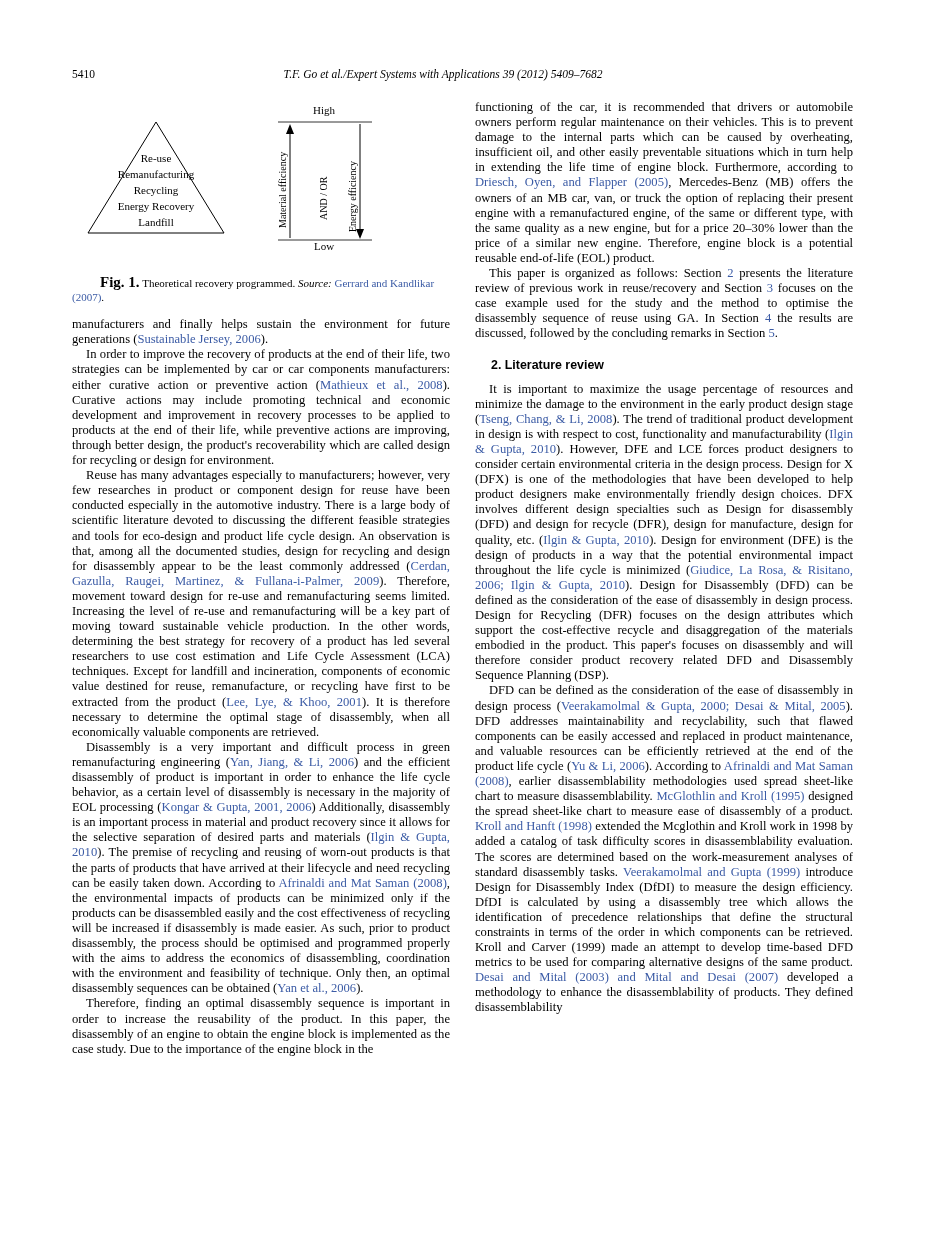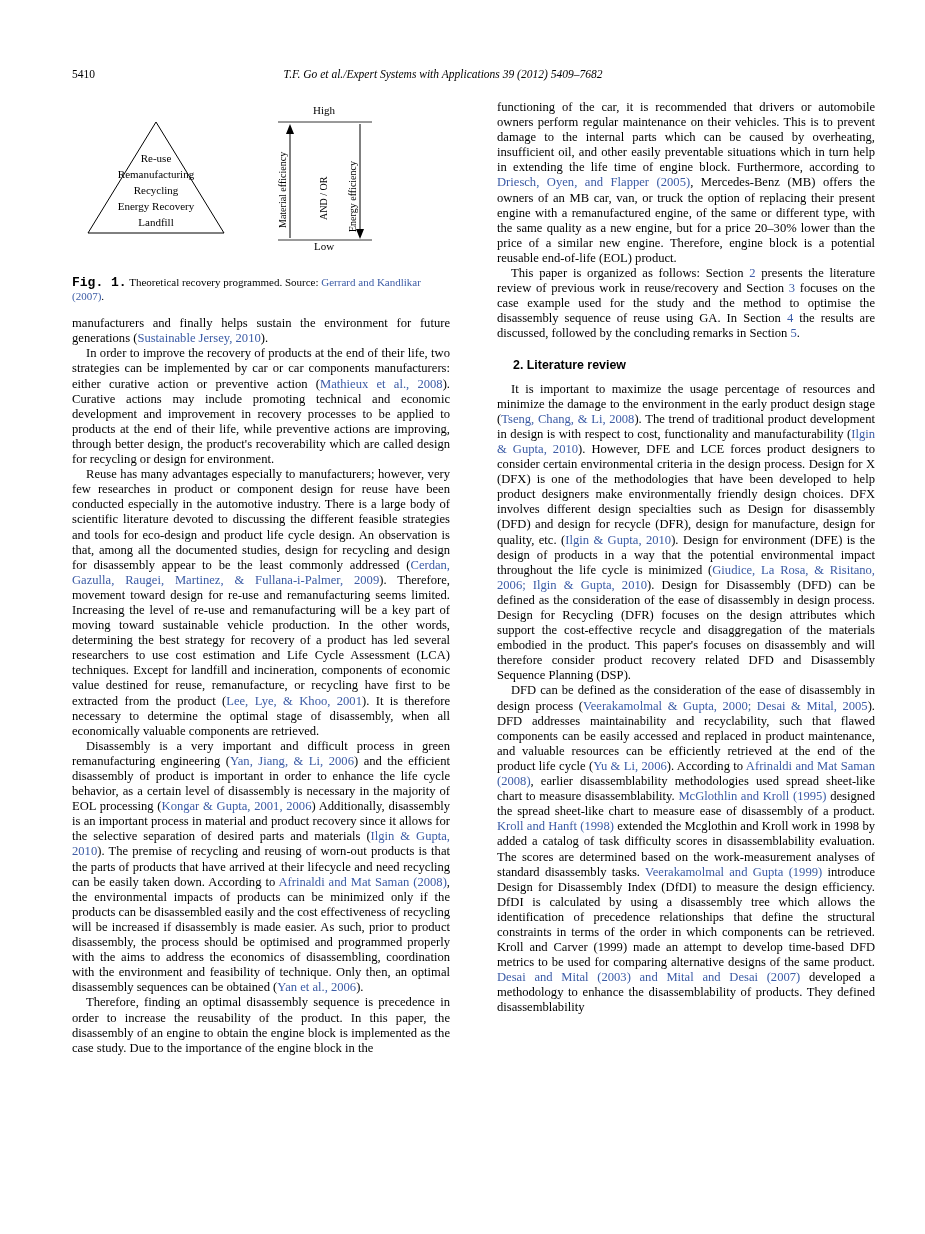--- a/index.html
+++ b/index.html
@@ -47,21 +47,21 @@
     font-style: italic;
     font-size: 11.5px;
   }
   
   .col {
     position: absolute;
     top: 100px;
     width: 378px;
   }
   .col-left { left: 72px; }
-  .col-right { left: 497px; }
+  .col-right { left: 475px; }
 
   p {
     margin: 0;
     font-size: 12.6px;
     line-height: 15.1px;
     text-align: justify;
     text-indent: 14px;
     hyphens: auto;
     -webkit-hyphens: auto;
   }
@@ -84,24 +84,25 @@
   }
   .fig-svg { position: absolute; left: 0; top: 0; }
   .fig-caption {
     font-size: 11px;
     line-height: 13.6px;
     text-align: left;
     text-indent: 0;
     margin-top: 8px;
   }
   .fig-caption b {
-    font-family: Liberation Mono, monospace;
-    font-size: 13px;
+    font-family: Liberation Serif, serif;
+    font-size: 15px;
+    margin-left: 28px;
   }
-  .fig-caption .src { }
+  .fig-caption .src { font-style: italic; }
 </style>
 </head>
 <body>
 
 <div class="page">
 
   <div class="runhead">
     <span class="folio">5410</span>
     <span class="title">T.F. Go et al./Expert Systems with Applications 39 (2012) 5409–7682</span>
   </div>
@@ -136,29 +137,29 @@
         <line x1="288" y1="24" x2="288" y2="132" stroke="#000" stroke-width="1"></line>
         <polygon points="288,139 284,129 292,129" fill="#000"></polygon>
         <text transform="translate(284,132) rotate(-90)" font-family="Liberation Serif, serif" font-size="10">Energy efficiency</text>
       </svg>
     </div>
 
     <p class="fig-caption noindent"><b>Fig. 1.</b> <span>Theoretical recovery programmed. </span><span class="src">Source:</span> <span class="cite">Gerrard and Kandlikar (2007)</span><span>.</span></p>
 
     <div class="gap"></div>
 
-    <p class="noindent"><span>manufacturers and finally helps sustain the environment for future generations (</span><span class="cite">Sustainable Jersey, 2010</span><span>).</span></p>
+    <p class="noindent"><span>manufacturers and finally helps sustain the environment for future generations (</span><span class="cite">Sustainable Jersey, 2006</span><span>).</span></p>
 
     <p><span>In order to improve the recovery of products at the end of their life, two strategies can be implemented by car or car components manufacturers: either curative action or preventive action (</span><span class="cite">Mathieux et al., 2008</span><span>). Curative actions may include promoting technical and economic development and improvement in recovery processes to be applied to products at the end of their life, while preventive actions are improving, through better design, the product's recoverability which are called design for recycling or design for environment.</span></p>
 
     <p><span>Reuse has many advantages especially to manufacturers; however, very few researches in product or component design for reuse have been conducted especially in the automotive industry. There is a large body of scientific literature devoted to discussing the different feasible strategies and tools for eco-design and product life cycle design. An observation is that, among all the documented studies, design for recycling and design for disassembly appear to be the least commonly addressed (</span><span class="cite">Cerdan, Gazulla, Raugei, Martinez, &amp; Fullana-i-Palmer, 2009</span><span>). Therefore, movement toward design for re-use and remanufacturing seems limited. Increasing the level of re-use and remanufacturing will be a key part of moving toward sustainable vehicle production. In the other words, determining the best strategy for recovery of a product has led several researchers to use cost estimation and Life Cycle Assessment (LCA) techniques. Except for landfill and incineration, components of economic value destined for reuse, remanufacture, or recycling have first to be extracted from the product (</span><span class="cite">Lee, Lye, &amp; Khoo, 2001</span><span>). It is therefore necessary to determine the optimal stage of disassembly, when all economically valuable components are retrieved.</span></p>
 
     <p><span>Disassembly is a very important and difficult process in green remanufacturing engineering (</span><span class="cite">Yan, Jiang, &amp; Li, 2006</span><span>) and the efficient disassembly of product is important in order to enhance the life cycle behavior, as a certain level of disassembly is necessary in the majority of EOL processing (</span><span class="cite">Kongar &amp; Gupta, 2001, 2006</span><span>) Additionally, disassembly is an important process in material and product recovery since it allows for the selective separation of desired parts and materials (</span><span class="cite">Ilgin &amp; Gupta, 2010</span><span>). The premise of recycling and reusing of worn-out products is that the parts of products that have arrived at their lifecycle and need recycling can be easily taken down. According to </span><span class="cite">Afrinaldi and Mat Saman (2008)</span><span>, the environmental impacts of products can be minimized only if the products can be disassembled easily and the cost effectiveness of recycling will be increased if disassembly is made easier. As such, prior to product disassembly, the process should be optimised and programmed properly with the aims to address the economics of disassembling, coordination with the environment and feasibility of technique. Only then, an optimal disassembly sequences can be obtained (</span><span class="cite">Yan et al., 2006</span><span>).</span></p>
 
-    <p>Therefore, finding an optimal disassembly sequence is precedence in order to increase the reusability of the product. In this paper, the disassembly of an engine to obtain the engine block is implemented as the case study. Due to the importance of the engine block in the</p>
+    <p>Therefore, finding an optimal disassembly sequence is important in order to increase the reusability of the product. In this paper, the disassembly of an engine to obtain the engine block is implemented as the case study. Due to the importance of the engine block in the</p>
   </div>
 
   <div class="col col-right">
 
     <p class="noindent"><span>functioning of the car, it is recommended that drivers or automobile owners perform regular maintenance on their vehicles. This is to prevent damage to the internal parts which can be caused by overheating, insufficient oil, and other easily preventable situations which in turn help in extending the life time of engine block. Furthermore, according to </span><span class="cite">Driesch, Oyen, and Flapper (2005)</span><span>, Mercedes-Benz (MB) offers the owners of an MB car, van, or truck the option of replacing their present engine with a remanufactured engine, of the same or different type, with the same quality as a new engine, but for a price 20–30% lower than the price of a similar new engine. Therefore, engine block is a potential reusable end-of-life (EOL) product.</span></p>
 
     <p><span>This paper is organized as follows: Section </span><span class="cite">2</span><span> presents the literature review of previous work in reuse/recovery and Section </span><span class="cite">3</span><span> focuses on the case example used for the study and the method to optimise the disassembly sequence of reuse using GA. In Section </span><span class="cite">4</span><span> the results are discussed, followed by the concluding remarks in Section </span><span class="cite">5</span><span>.</span></p>
 
     <p class="secthead">2. Literature review</p>
 

